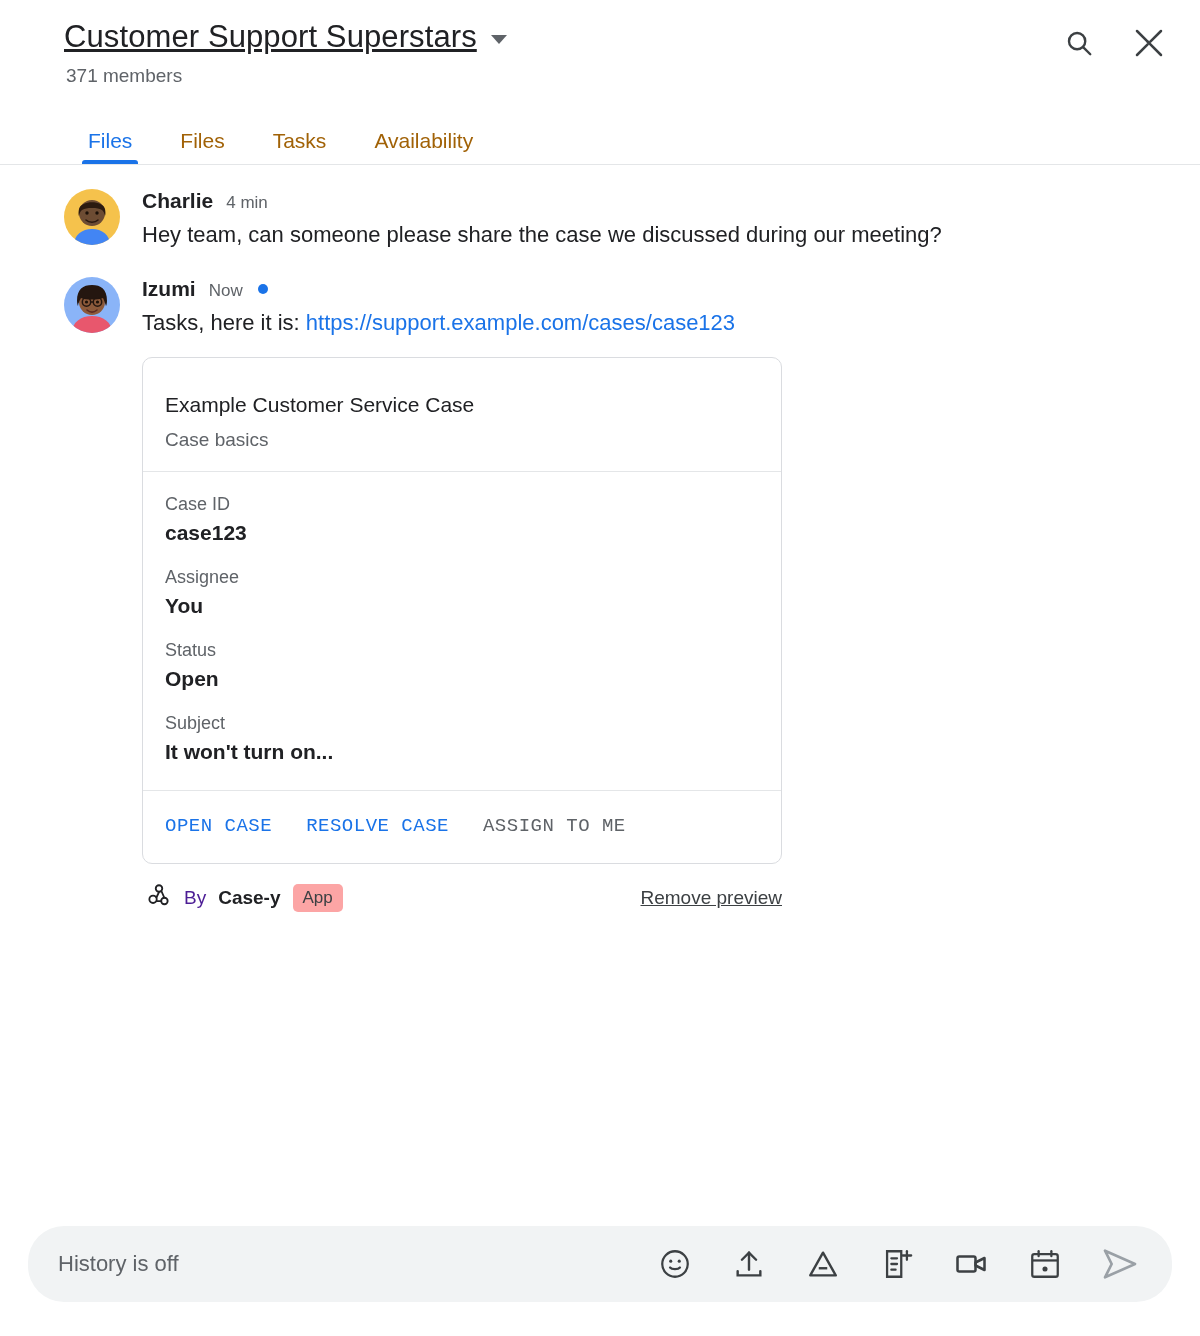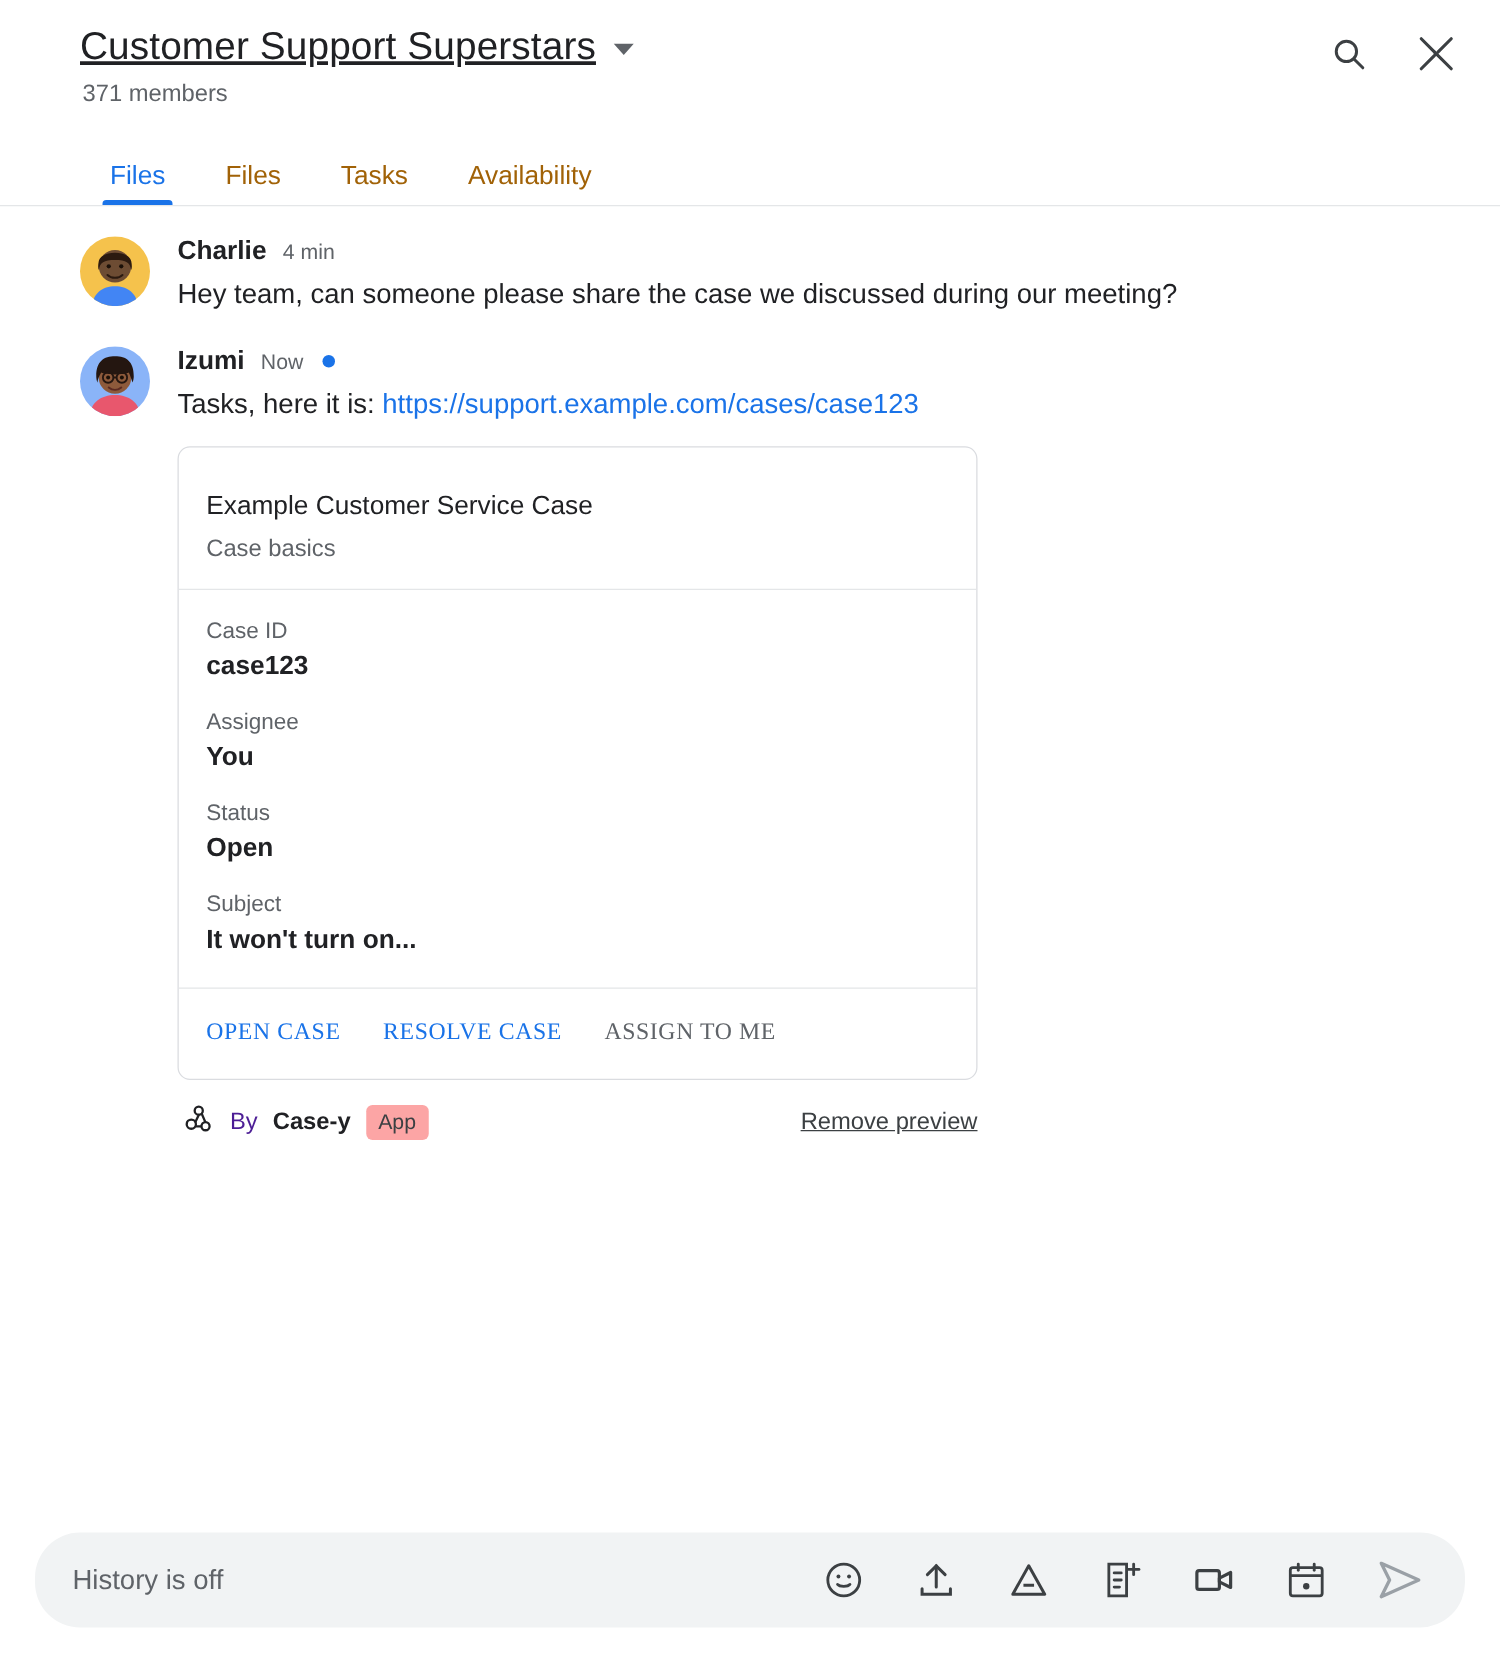--- a/index.html
+++ b/index.html
@@ -196,21 +196,21 @@
   }
   .card-btn {
     font-size: 19px;
     letter-spacing: 0.5px;
     color: #1a73e8;
     cursor: pointer;
     text-transform: uppercase;
     background: none;
     border: none;
     padding: 0;
-    font-family: Liberation Serif, serif;
+    font-family: Liberation Mono, monospace;
   }
   .card-btn.disabled { color: #5f6368; }
 
   
   .attrib {
     width: 640px;
     display: flex;
     align-items: center;
     margin-top: 18px;
     padding-left: 4px;

